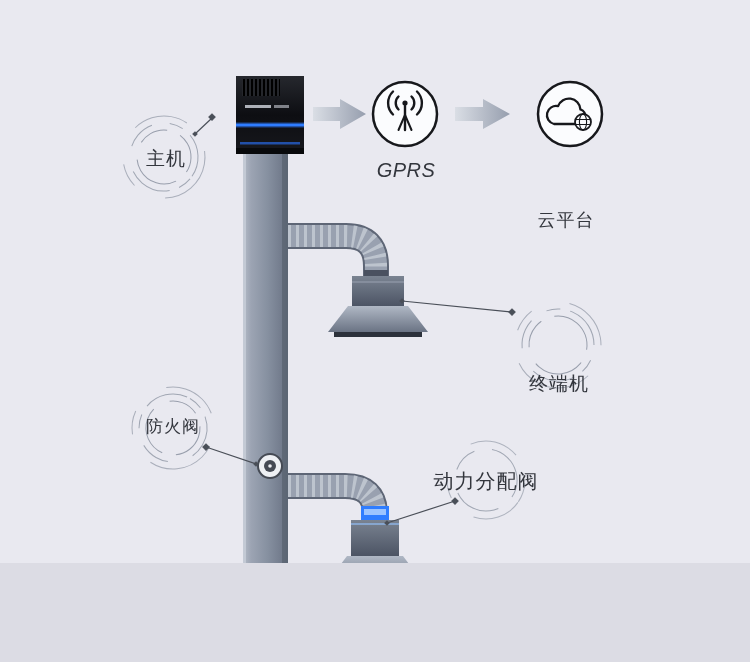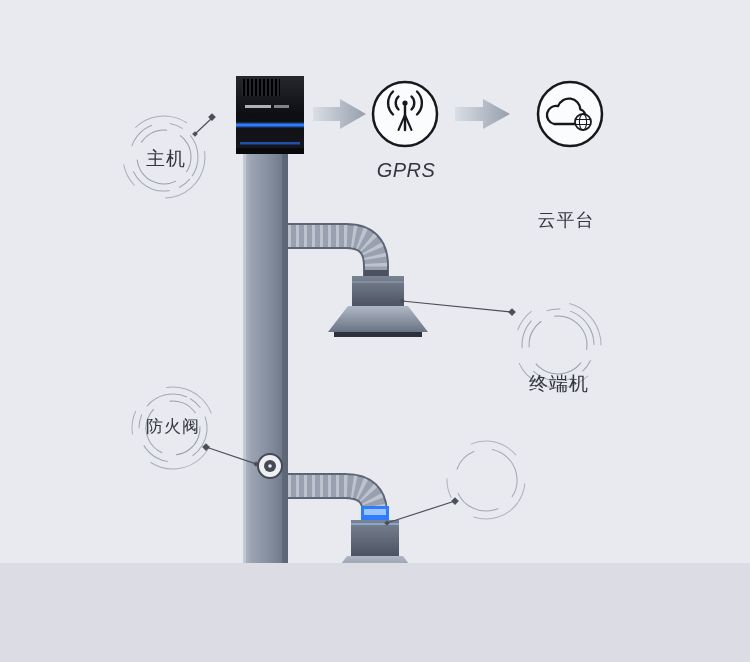--- a/index.html
+++ b/index.html
@@ -186,14 +186,15 @@
       <rect x="452.8" y="498.8" width="4.5" height="4.5" transform="rotate(45 455 501)"></rect>
       <rect x="385.5" y="521.5" width="3" height="3" transform="rotate(45 387 523)"></rect>
     </g>
   </svg>
 
   <div class="label label-host">主机</div>
   <div class="label label-gprs">GPRS</div>
   <div class="label label-cloud">云平台</div>
   <div class="label label-terminal">终端机</div>
   <div class="label label-fire">防火阀</div>
+  <div class="label label-power">动力分配阀</div>
 
 </div>
 
 </body></html>

